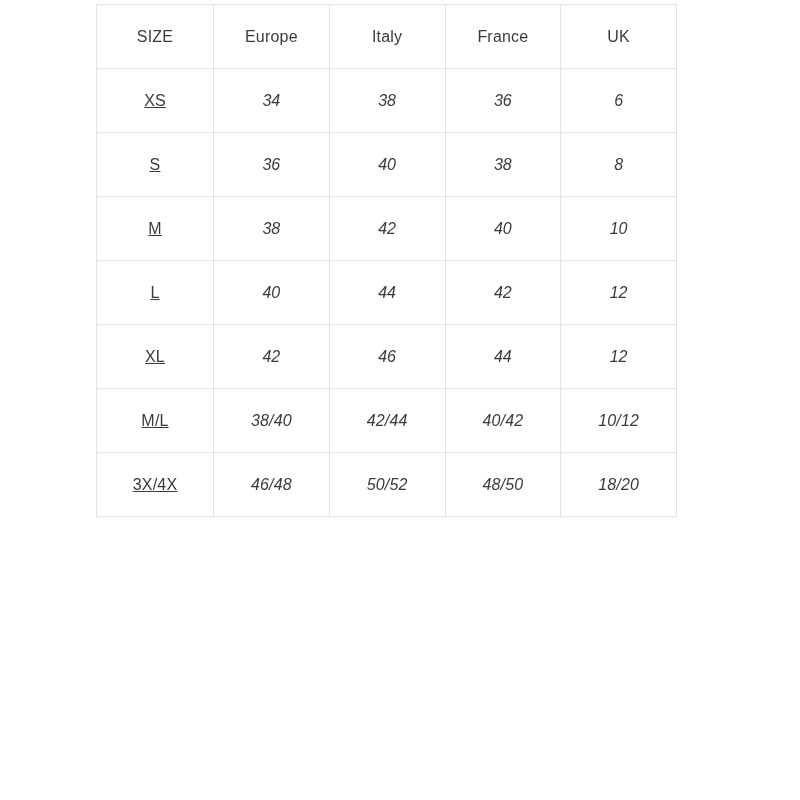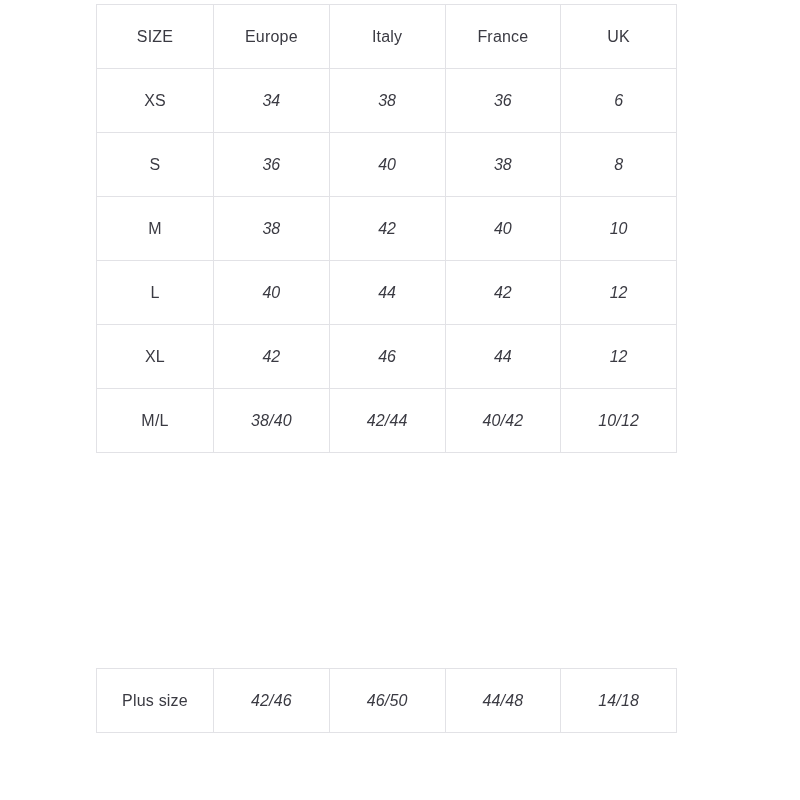--- a/index.html
+++ b/index.html
@@ -45,21 +45,21 @@
   }
   table.size-table col.c-size { width: 117px; }
   table.size-table col.c-rest { width: 115.75px; }
 
   th.head-cell, td.row-label {
     font-weight: bold;
     color: #22222a;
     font-size: 16px;
   }
   th.head-cell { letter-spacing: 0.2px; }
-  td.row-label { letter-spacing: 0.2px; }
+  td.row-label { letter-spacing: 0.2px; text-decoration: underline; }
   td.val { letter-spacing: 0.1px; font-style: italic; }
 </style>
 </head>
 <body>
 
 <div class="page">
 
   <div class="chart-wrap chart-main">
     <table class="size-table">
       <colgroup>
@@ -114,38 +114,38 @@
           <td class="val">44</td>
           <td class="val">12</td>
         </tr>
         <tr>
           <td class="row-label">M/L</td>
           <td class="val">38/40</td>
           <td class="val">42/44</td>
           <td class="val">40/42</td>
           <td class="val">10/12</td>
         </tr>
+        <tr>
+          <td class="row-label">3X/4X</td>
+          <td class="val">46/48</td>
+          <td class="val">50/52</td>
+          <td class="val">48/50</td>
+          <td class="val">18/20</td>
+        </tr>
       </tbody>
     </table>
   </div>
 
   <div class="chart-wrap chart-extra">
     <table class="size-table">
       <colgroup>
         <col class="c-size">
           <col class="c-rest">
           <col class="c-rest">
           <col class="c-rest">
           <col class="c-rest">
       </colgroup>
       <tbody>
-        <tr>
-          <td class="row-label">Plus size</td>
-          <td class="val">42/46</td>
-          <td class="val">46/50</td>
-          <td class="val">44/48</td>
-          <td class="val">14/18</td>
-        </tr>
       </tbody>
     </table>
   </div>
 
 </div>
 
 </body></html>

